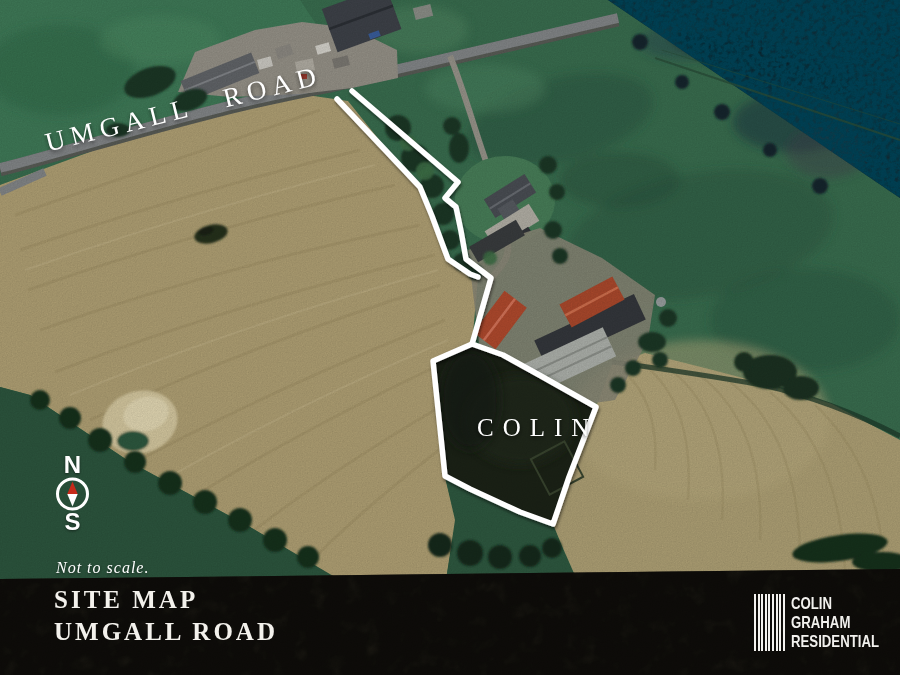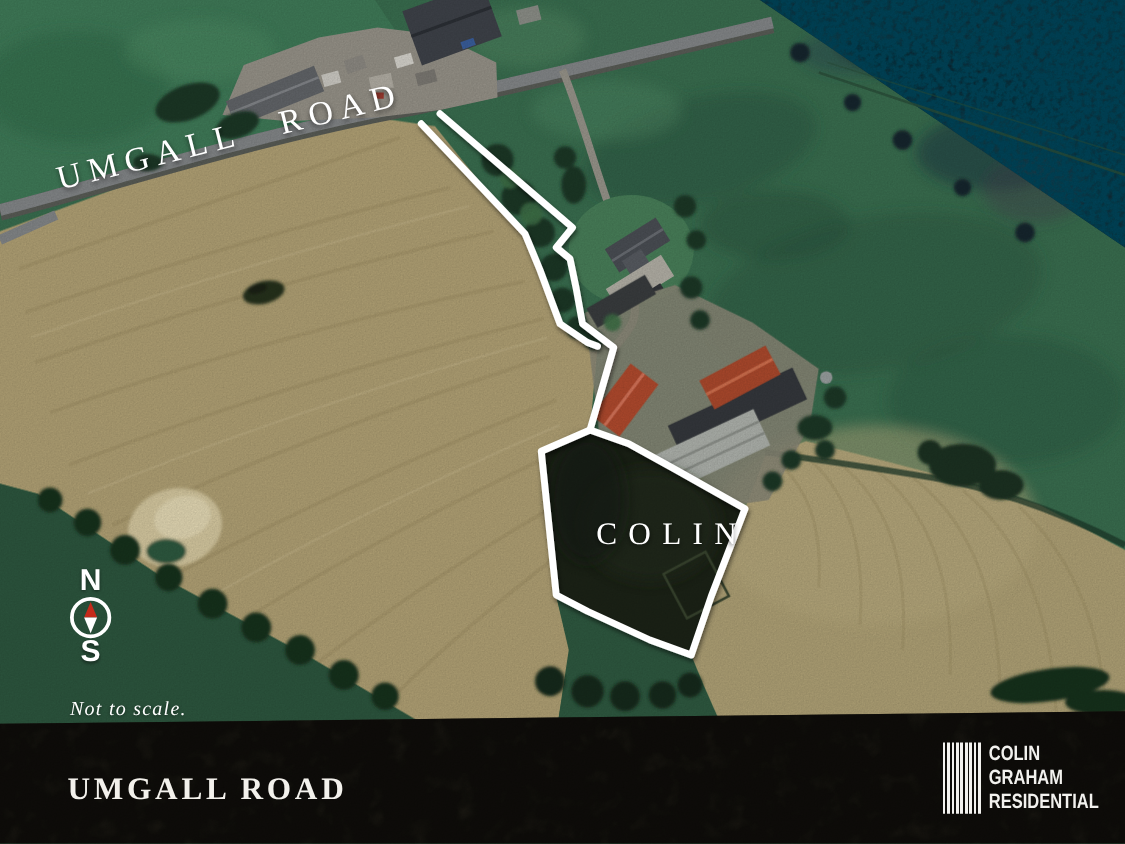--- a/index.html
+++ b/index.html
@@ -311,20 +311,21 @@
     <polygon points="0,579 900,569 900,675 0,675" fill="#000" opacity=".3" filter="url(#grain)"></polygon>
   </g>
 </svg>
 
 <div class="overlay map-road-label">UMGALL ROAD</div>
 <div class="overlay map-site-label">COLIN</div>
 <div class="overlay compass-n">N</div>
 <div class="overlay compass-s">S</div>
 <div class="overlay scale-note">Not to scale.</div>
 
+<div class="overlay footer-title l1">SITE MAP</div>
 <div class="overlay footer-title l2">UMGALL ROAD</div>
 
 <div class="overlay logo">
   <div class="logo-bars"></div>
   <div class="logo-text">
     <div>COLIN</div>
     <div>GRAHAM</div>
     <div>RESIDENTIAL</div>
   </div>
 </div>

